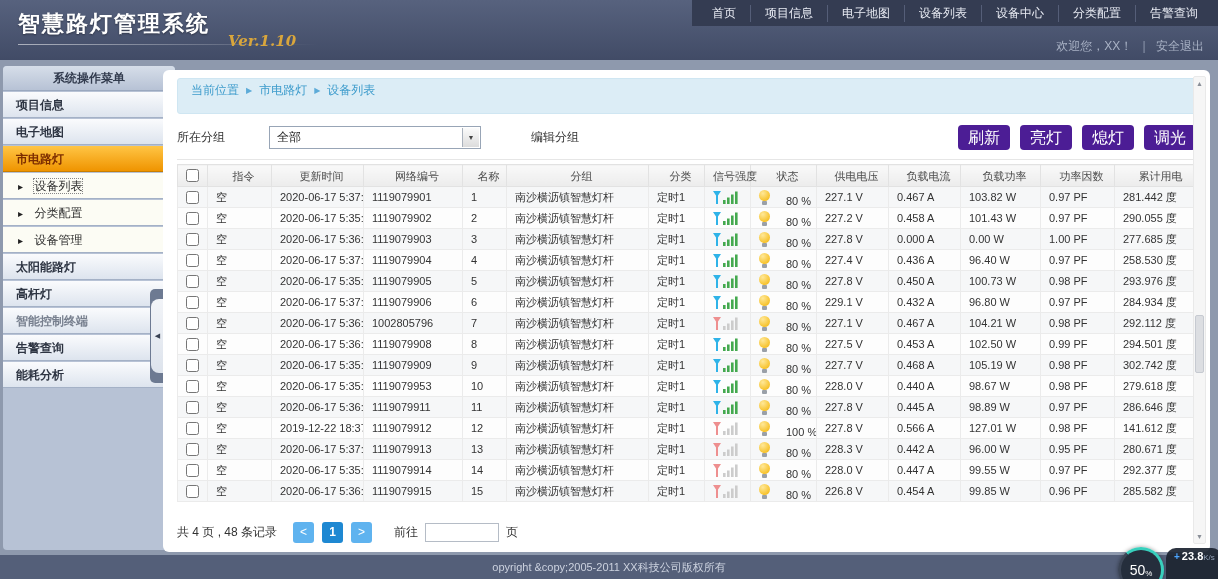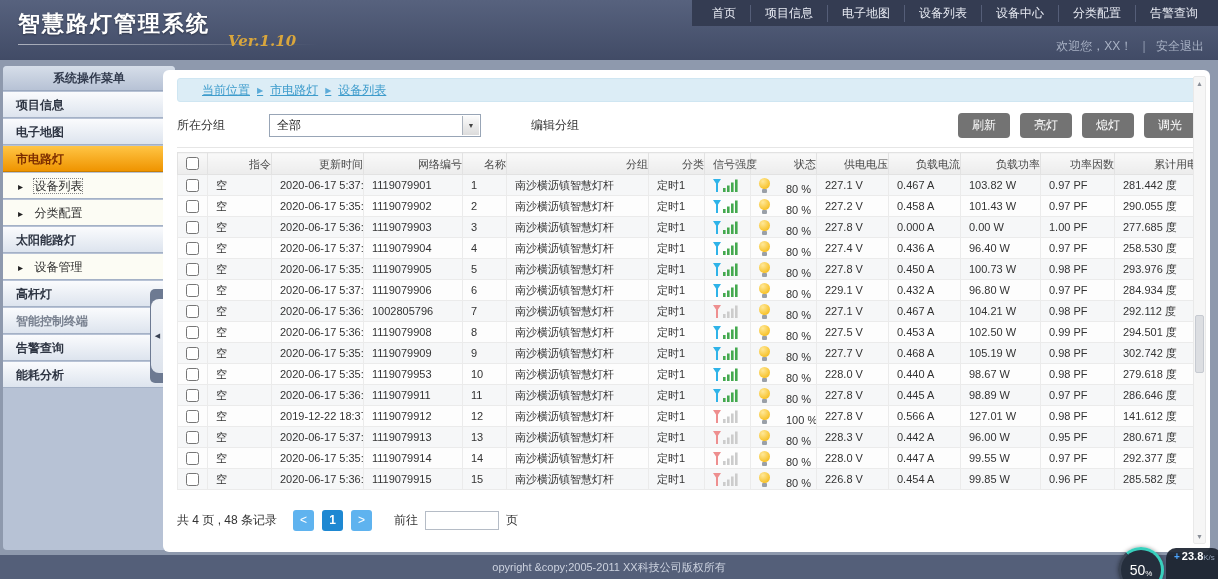--- a/index.html
+++ b/index.html
@@ -45,49 +45,49 @@
             background:#6d7a92; border-radius:5px 0 0 5px; }
   .collapse-tab { position:absolute; left:151px; top:299px; width:13px; height:74px;
                   background:linear-gradient(#f2f4f8,#dde3ec); border-radius:8px 0 0 8px;
                   display:flex; align-items:center; justify-content:center;
                   font-size:7px; color:#3a4354; cursor:pointer; }
 
   
   .main { position:absolute; left:163px; top:70px; width:1047px; height:482px;
           background:#fff; border-radius:6px; padding:8px 14px 0 14px; overflow:hidden; }
 
-  .crumbbar { height:24px; line-height:22px; background:#dcedf6; border:1px solid #cfe6f2;
-              border-radius:3px; padding-left:24px; font-size:12px; color:#3e9ccc;text-decoration:underline; }
+  .crumbbar { height:36px; line-height:22px; background:#dcedf6; border:1px solid #cfe6f2;
+              border-radius:3px; padding-left:13px; font-size:12px; color:#3e9ccc; }
   .crumb-prefix { color:#3e9ccc; }
   .crumb:before { content:"▶"; font-size:8px; color:#5cabd8; margin:0 7px; vertical-align:1px; }
   .crumb { cursor:pointer; }
 
   .filterbar { margin-top:10px; height:26px; display:flex; align-items:center;
                font-size:12px; color:#333;gap:36px; }
   .group-label { margin-right:8px; }
   .select { position:relative; width:212px; height:23px; border:1px solid #98a5b6;
             background:#fff; line-height:21px; padding-left:7px; font-size:12px;
             color:#222; cursor:pointer; }
   .select .arrow-box { position:absolute; right:1px; top:1px; bottom:1px; width:17px;
             background:linear-gradient(#fbfbfb,#dcdcdc); border-left:1px solid #aab2bd;
             display:flex; align-items:center; justify-content:center;
             font-size:7px; color:#444; }
   .edit-group { margin-left:14px; cursor:pointer; }
   .toolbar { margin-left:auto; display:flex; gap:10px; }
-  .btn { width:52px; height:25px; line-height:25px; text-align:center; background:#737373;
-         color:#fff; font-size:12px; border-radius:4px; cursor:pointer; }
+  .btn { width:52px; height:25px; line-height:25px; text-align:center; background:#4c1d95;
+         color:#fff; font-size:16px; border-radius:4px; cursor:pointer; }
 
   .divider { margin-top:9px; border-top:1px solid #e6e6e6; }
 
   
   table { width:1019px; border-collapse:collapse; table-layout:fixed; margin-top:4px;
           font-size:11px; color:#333; position:relative; z-index:2; }
   thead th { height:22px; background:linear-gradient(#f9f9f9,#ececec);
              border:1px solid #e2e2e2; font-weight:normal; color:#4a4a4a;
-             text-align:right; padding:1px 0 0 8px; white-space:nowrap; }
+             text-align:center; padding:1px 0 0 8px; white-space:nowrap; }
   tbody td { height:21px; border:1px solid #ebebeb; padding:0 0 0 8px;
              white-space:nowrap; overflow:hidden; }
   tbody tr:nth-child(odd) { background:#f6f7f8; }
   tbody tr:nth-child(even) { background:#fdfdfd; }
   .c-check { text-align:center; padding:0 !important; }
   .c-check input { width:13px; height:13px; vertical-align:middle; }
 
   .sig { vertical-align:middle; }
   tr.strong .ant { fill:#2fb3e8; }
   tr.strong .bar { fill:#44a94f; }
@@ -197,26 +197,26 @@
       </div>
 
       <div class="s-item sub selected">
         <span class="lbl">设备列表</span>
       </div>
 
       <div class="s-item sub">
         <span class="lbl">分类配置</span>
       </div>
 
+      <div class="s-item sub">
+        <span class="lbl">设备管理</span>
+      </div>
+
       <div class="s-item item">
         <span class="lbl">太阳能路灯</span>
-      </div>
-
-      <div class="s-item sub">
-        <span class="lbl">设备管理</span>
       </div>
 
       <div class="s-item item">
         <span class="lbl">高杆灯</span>
       </div>
 
       <div class="s-item item muted">
         <span class="lbl">智能控制终端</span>
       </div>
 

